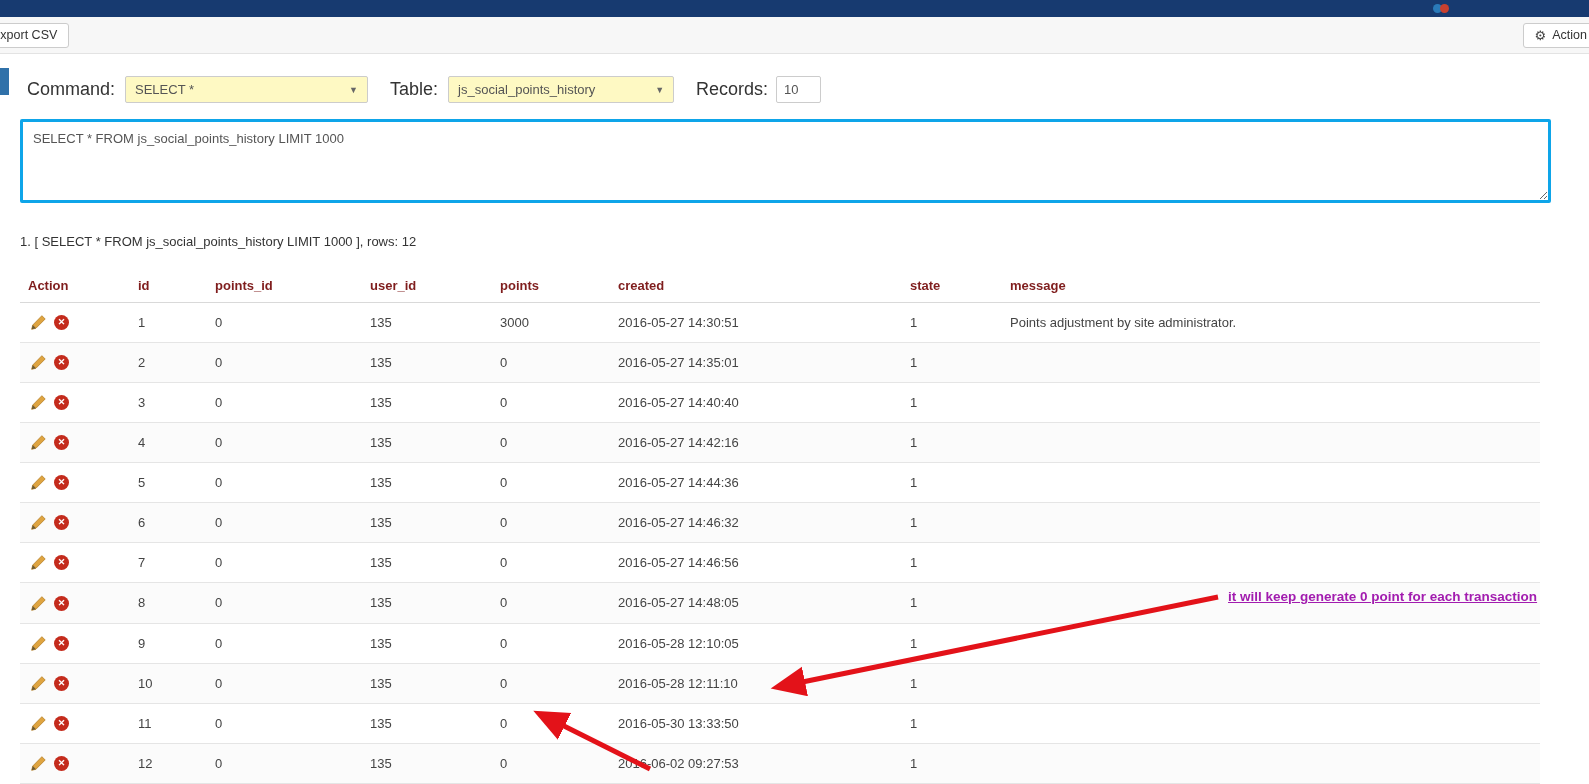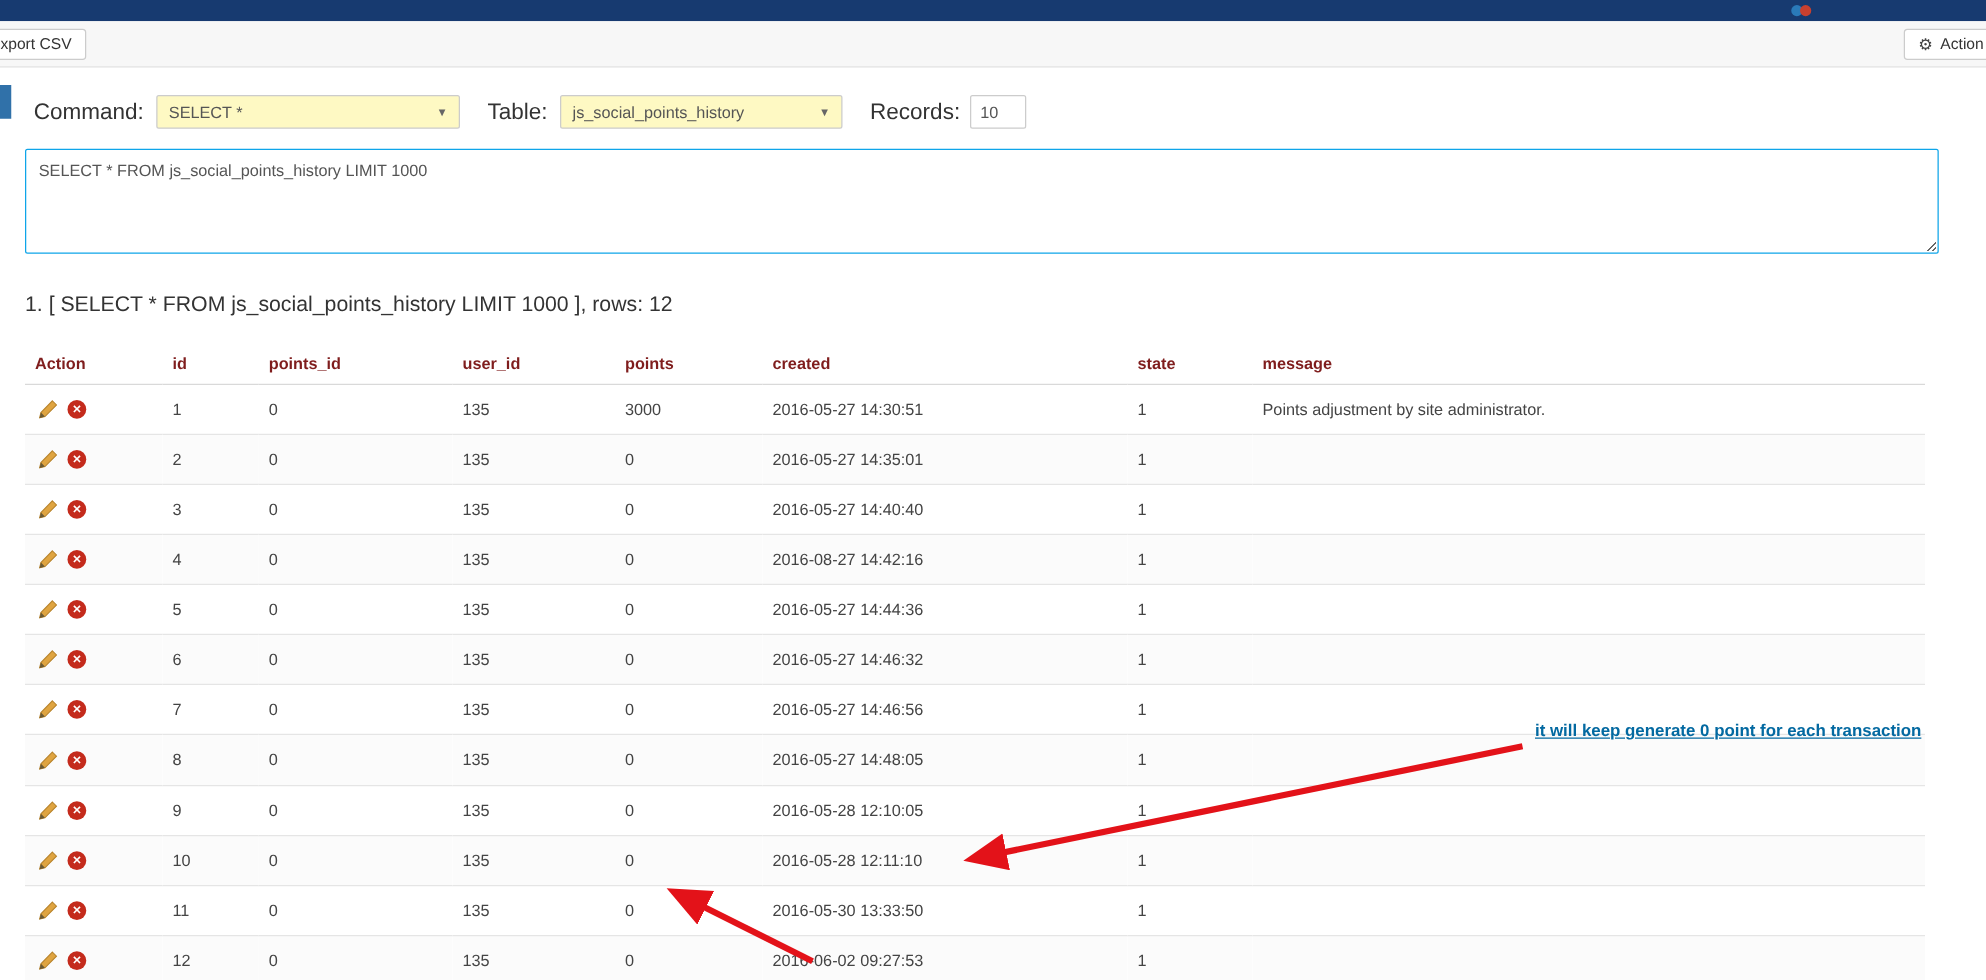--- a/index.html
+++ b/index.html
@@ -52,27 +52,27 @@
   .lbl-records { margin-left:22px; }
   .records-input {
     width:45px; height:27px; border:1px solid #ccc; border-radius:2px;
     padding:0 7px; color:#555; font-size:13px; margin-left:8px;
     font-family:"Liberation Sans", sans-serif;
   }
 
   
   .query-textarea {
     display:block; margin:16px 20px 0 20px; width:1531px; height:84px;
-    border:1px solid #0ea5e9; border-radius:2px; padding:8px 10px;
+    border:3px solid #0ea5e9; border-radius:2px; padding:8px 10px;
     font-family:"Liberation Sans", sans-serif; font-size:13px; color:#555;
     resize:both; line-height:1.35;
   }
 
   
-  .result-summary { margin:31px 0 0 20px; color:#333; font-size:17px; }
+  .result-summary { margin:31px 0 0 20px; color:#333; font-size:13px; }
 
   
   .results-table {
     border-collapse:collapse; margin:20px 20px 0 20px; width:1520px;
     font-size:13px; table-layout:fixed;
   }
   .results-table th {
     text-align:left; font-weight:bold; color:#7f1d1d;
     padding:9px 8px; border-bottom:1px solid #d9d9d9; white-space:nowrap;
   }
@@ -85,22 +85,22 @@
   .edit-icon { display:inline-block; width:17px; height:17px; vertical-align:middle; cursor:pointer; }
   .delete-icon {
     display:inline-flex; width:15px; height:15px; border-radius:50%;
     background:#c42b1c; color:#fff; font-size:9px; font-weight:bold;
     align-items:center; justify-content:center; margin-left:7px;
     vertical-align:middle; cursor:pointer; line-height:1;
   }
 
   
   .annotation-text {
-    position:absolute; left:1228px; top:577px; width:345px;
-    color:#0369a1; font-weight:bold; font-size:13.5px;
+    position:absolute; left:1228px; top:589px; width:345px;
+    color:#a21caf; font-weight:bold; font-size:13.5px;
     text-decoration:underline; white-space:nowrap;
   }
   .arrow-layer { position:absolute; left:0; top:0; width:1589px; height:784px; pointer-events:none; }
 </style>
 </head>
 <body>
 
 <div class="navbar">
   <span class="logo-icon">
       <i class="b"></i>
@@ -204,21 +204,21 @@
       </tr>
       <tr>
         <td class="action-cell"><span class="edit-icon"><svg viewBox="0 0 16 16" width="17" height="17">
               <path d="M11.2 1.6 L14.3 4.7 L5.6 13.4 L1.6 14.4 L2.6 10.4 Z" fill="#dfa440" stroke="#b8832a" stroke-width="0.8"></path>
               <path d="M2.6 10.4 L1.6 14.4 L5.6 13.4 Z" fill="#6b5a35"></path>
             </svg></span><span class="delete-icon">✕</span></td>
         <td>4</td>
         <td>0</td>
         <td>135</td>
         <td>0</td>
-        <td>2016-08-27 14:42:16</td>
+        <td>2016-05-27 14:42:16</td>
         <td>1</td>
         <td></td>
       </tr>
       <tr>
         <td class="action-cell"><span class="edit-icon"><svg viewBox="0 0 16 16" width="17" height="17">
               <path d="M11.2 1.6 L14.3 4.7 L5.6 13.4 L1.6 14.4 L2.6 10.4 Z" fill="#dfa440" stroke="#b8832a" stroke-width="0.8"></path>
               <path d="M2.6 10.4 L1.6 14.4 L5.6 13.4 Z" fill="#6b5a35"></path>
             </svg></span><span class="delete-icon">✕</span></td>
         <td>5</td>
         <td>0</td>

